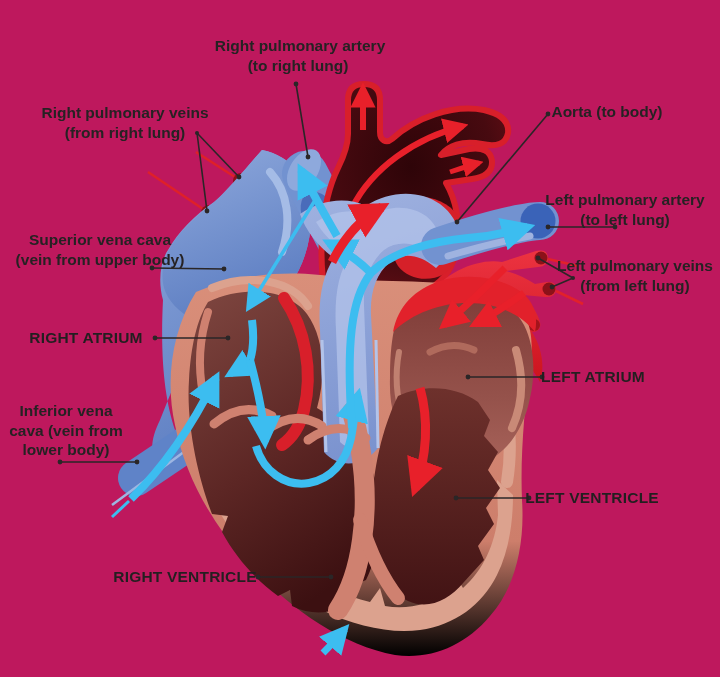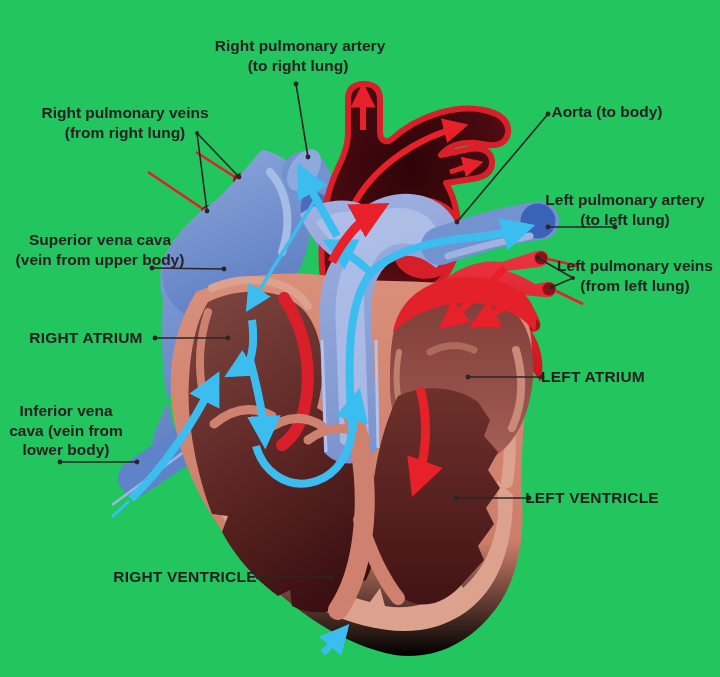--- a/index.html
+++ b/index.html
@@ -1,16 +1,16 @@
 <!DOCTYPE html>
 <html><head>
 <meta charset="utf-8">
 <style>
   html,body{margin:0;padding:0;background:#ffffff;}
-  .stage{position:relative;width:720px;height:677px;background:#22c55e;overflow:hidden;
+  .stage{position:relative;width:720px;height:677px;background:#be185d;overflow:hidden;
          font-family:"Liberation Sans", sans-serif;}
   svg{display:block;}
   .lbl{font-family:"Liberation Sans", sans-serif;font-weight:700;font-size:15.5px;fill:#262223;}
   .lbl-caps{font-family:"Liberation Sans", sans-serif;font-weight:700;font-size:15.5px;fill:#231f20;letter-spacing:.2px;}
   .connector{stroke:#2a2627;stroke-width:1.6;fill:none;}
   .cdot{fill:#2a2627;}
 </style>
 </head>
 <body>
 

